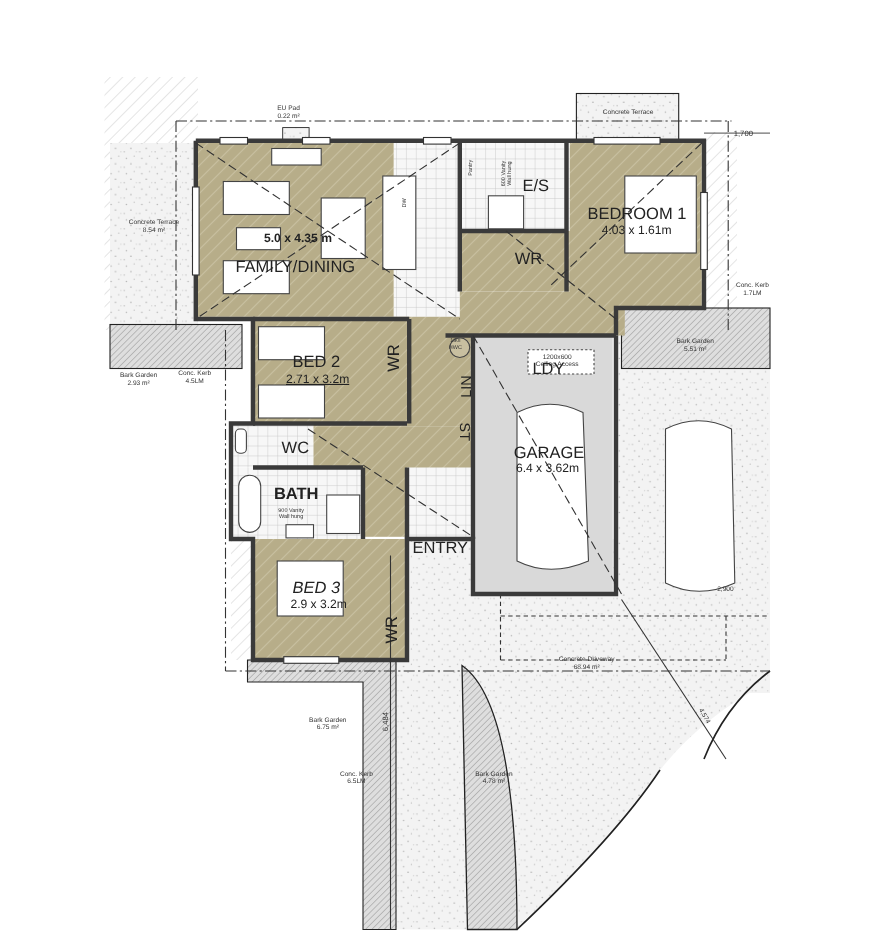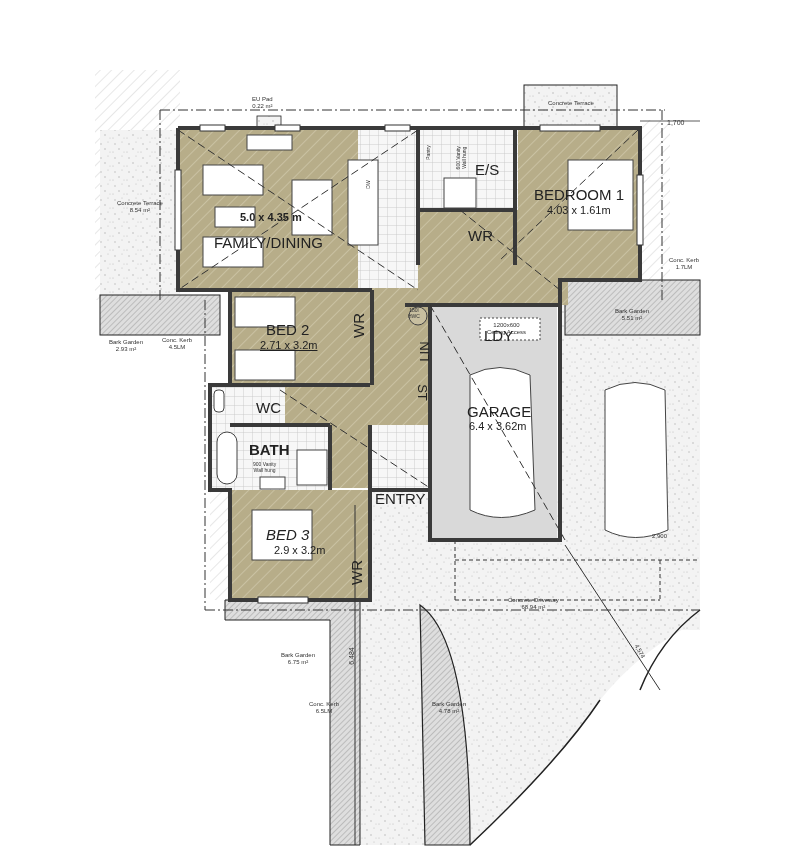--- a/index.html
+++ b/index.html
@@ -166,21 +166,21 @@
 <div class="lbl room-name" style="left:484px;top:328px;">LDY</div>
 
 <div class="lbl room-name" style="left:467px;top:404px;">GARAGE</div>
 <div class="lbl room-dim" style="left:469px;top:421px;">6.4 x 3.62m</div>
 
 <div class="lbl room-name" style="left:256px;top:400px;text-align:right;">WC</div>
 <div class="lbl room-name" style="left:249px;top:442px;font-weight:bold;">BATH</div>
 <div class="lbl room-name" style="left:375px;top:444px;margin-top:47px;">ENTRY</div>
 
 <div class="lbl room-name" style="left:266px;top:527px;font-style:italic;">BED 3</div>
-<div class="lbl room-dim" style="left:274px;top:545px;">2.9 x 3.2m</div>
+<div class="lbl room-dim" style="left:264px;top:545px;">2.9 x 3.2m</div>
 <div class="lbl room-name vert" style="left:344px;top:565px;">WR</div>
 
 <div class="lbl tiny vert" style="left:421px;top:150px;">Pantry</div>
 <div class="lbl tiny vert" style="left:364px;top:182px;">DW</div>
 <div class="lbl small" style="left:408px;top:308px;font-size:5px;">
   <div>180l</div>
   <div>HWC</div>
 </div>
 <div class="lbl small" style="left:487px;top:322px;">
   <div>1200x600</div>

